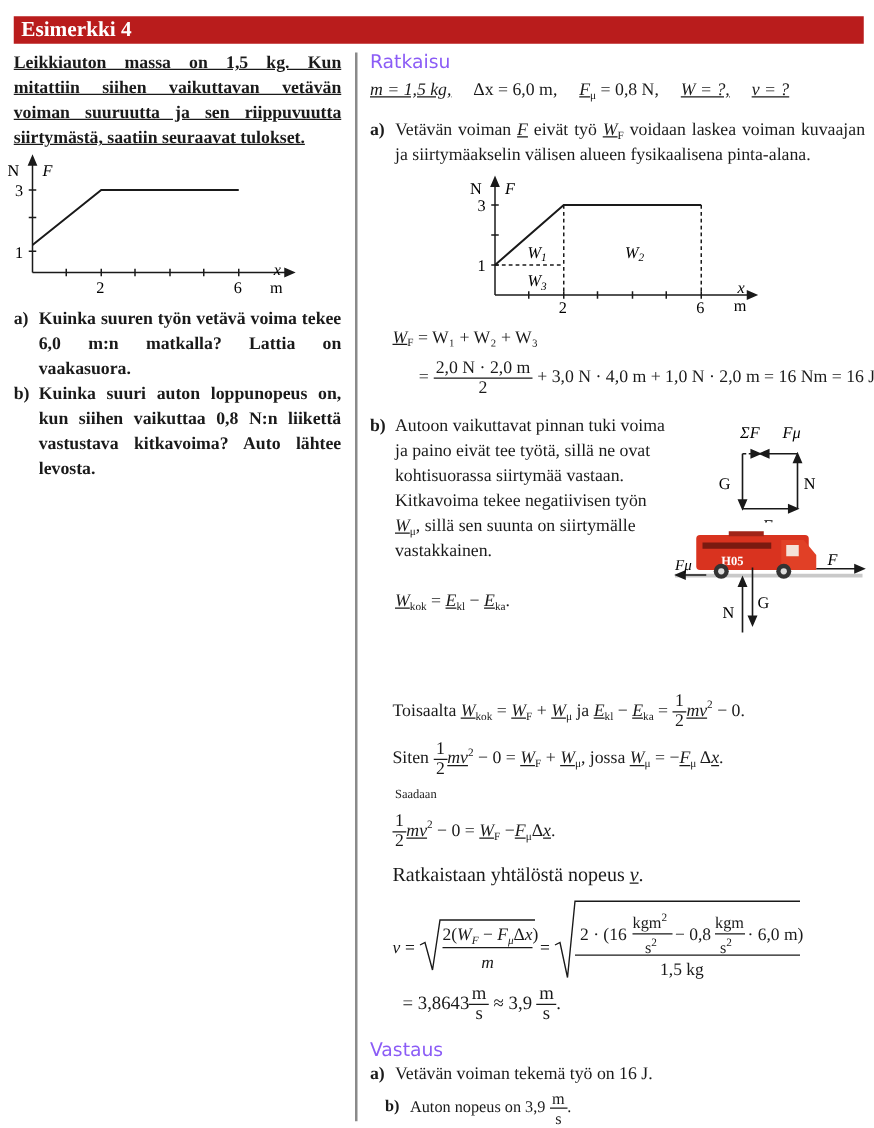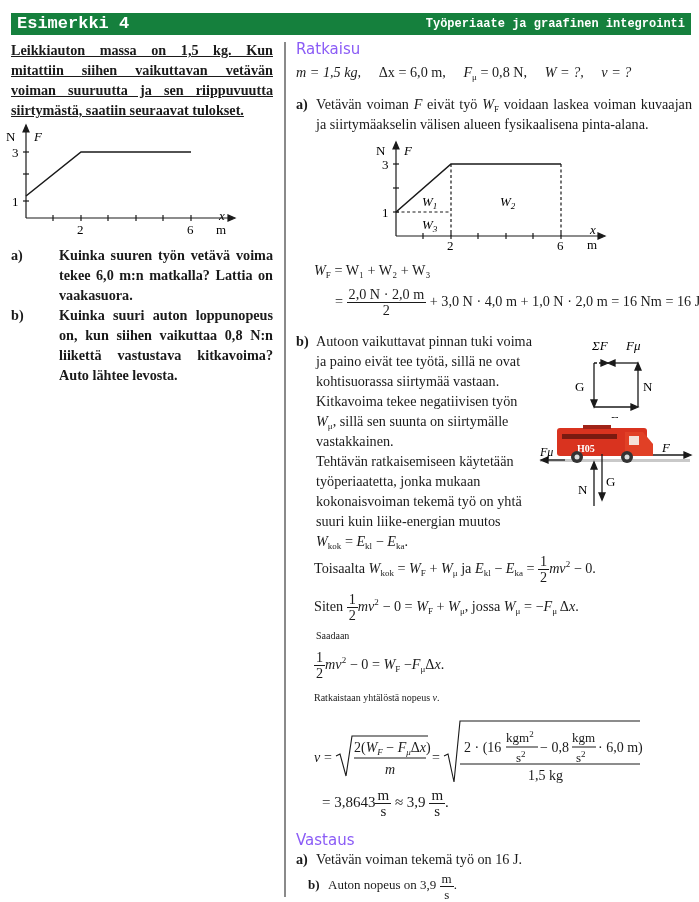--- a/index.html
+++ b/index.html
@@ -1,43 +1,42 @@
 <!DOCTYPE html>
 <html><head>
 <meta charset="utf-8">
 <style>
   html,body{margin:0;padding:0;background:#fff;}
   body{width:699px;height:902px;position:relative;overflow:hidden;font-family:"Liberation Serif","DejaVu Serif",serif;color:#1a1a1a;}
-  .header{position:absolute;left:11px;top:13px;width:680px;height:22px;background:#15803d;color:#fff;font-family:Liberation Mono, monospace;}
+  .header{position:absolute;left:11px;top:13px;width:680px;height:22px;background:#b91c1c;color:#fff;font-family:Liberation Serif, serif;}
   .header .title{position:absolute;left:6px;top:0;font-size:17px;font-weight:bold;line-height:22px;}
   .header .subtitle{position:absolute;right:6px;top:0;font-size:12px;font-weight:bold;line-height:22px;}
   .divider{position:absolute;left:284px;top:42px;width:2px;height:855px;background:#8a8a8a;}
   .left{position:absolute;left:11px;top:40px;width:262px;text-decoration:underline;}
   .problem{font-weight:bold;font-size:14.2px;line-height:20px;text-align:justify;margin:0;}
   .qlist{position:absolute;left:11px;top:245px;width:262px;font-weight:bold;font-size:14.2px;line-height:20px;}
   .q{display:flex;text-align:justify;}
   .q .lbl{width:20px;flex:none;}
-  .q .txt{flex:1;margin-left:28px;}
+  .q .txt{flex:1;}
   .sect{font-family:"DejaVu Sans","Liberation Sans",sans-serif;color:#8b5cf6;font-size:15px;}
   .abs{position:absolute;}
-  i.v{font-style:italic;}
+  i.v{font-style:italic;text-decoration:underline;}
   sub{font-size:9px;vertical-align:-3px;line-height:0;}
   sup{font-size:9px;vertical-align:6px;line-height:0;}
   .frac{display:inline-block;vertical-align:middle;text-align:center;line-height:15px;}
   .frac .n{display:block;border-bottom:1px solid #1a1a1a;padding:0 2px;}
   .frac .d{display:block;padding:0 2px;}
   .b{font-weight:bold;}
   svg text{font-family:"Liberation Serif","DejaVu Serif",serif;}
 </style>
 </head>
 <body>
 
 <div class="header">
   <span class="title">Esimerkki 4</span>
-  <span class="subtitle">Työperiaate ja graafinen integrointi</span>
 </div>
 
 <div class="divider"></div>
 
 <div class="left">
   <p class="problem">Leikkiauton massa on 1,5 kg. Kun mitattiin siihen vaikuttavan vetävän voiman suuruutta ja sen riippuvuutta siirtymästä, saatiin seuraavat tulokset.</p>
 </div>
 
 <svg class="abs" style="left:0;top:122px" width="280" height="120">
   <g stroke="#1a1a1a" fill="none" stroke-width="1.2">
@@ -136,21 +135,21 @@
 </div>
 <div class="abs" style="left:335px;top:287px;font-size:14.2px;white-space:nowrap">
   = <span class="frac"><span class="n">2,0 N · 2,0 m</span><span class="d">2</span></span>
   <span>+ 3,0 N · 4,0 m + 1,0 N · 2,0 m = 16 Nm = 16 J.</span>
 </div>
 
 <div class="abs" style="left:296px;top:331px;width:245px;font-size:14.2px;line-height:20px;display:flex">
   <span class="b" style="width:20px;flex:none">b)</span>
   <span style="flex:1">
     <span>Autoon vaikuttavat pinnan tuki voima ja paino eivät tee työtä, sillä ne ovat kohtisuorassa siirtymää vastaan. Kitkavoima tekee negatiivisen työn</span> <i class="v">W</i><sub>μ</sub><span>, sillä sen suunta on siirtymälle vastakkainen.</span><br>
-    <span>Tehtävän ratkaisemiseen käytetään työperiaatetta, jonka mukaan kokonaisvoiman tekemä työ on yhtä suuri kuin liike-energian muutos</span><br>
+    <br>
     <i class="v">W</i><sub>kok</sub> = <i class="v">E</i><sub>kl</sub> − <i class="v">E</i><sub>ka</sub>.
   </span>
 </div>
 
 <svg class="abs" style="left:570px;top:333px" width="100" height="85">
   <g stroke="#1a1a1a" stroke-width="1.3" fill="none">
     <line x1="24" y1="30" x2="24" y2="70"></line>
       <path d="M24 74 L21 67 L27 67 Z" fill="#1a1a1a"></path>
     <line x1="24" y1="74" x2="64" y2="74"></line>
       <path d="M68 74 L61 71 L61 77 Z" fill="#1a1a1a"></path>
@@ -201,21 +200,21 @@
 <div class="abs" style="left:314px;top:554px;font-size:14.2px;white-space:nowrap">
   <span>Toisaalta</span> <i class="v">W</i><sub>kok</sub> = <i class="v">W</i><sub>F</sub> + <i class="v">W</i><sub>μ</sub> ja <i class="v">E</i><sub>kl</sub> − <i class="v">E</i><sub>ka</sub> = <span class="frac"><span class="n">1</span><span class="d">2</span></span><i class="v">mv</i><sup>2</sup> − 0.
 </div>
 <div class="abs" style="left:314px;top:592px;font-size:14.2px;white-space:nowrap">
   <span>Siten</span> <span class="frac"><span class="n">1</span><span class="d">2</span></span><i class="v">mv</i><sup>2</sup> − 0 = <i class="v">W</i><sub>F</sub> + <i class="v">W</i><sub>μ</sub><span>, jossa</span> <i class="v">W</i><sub>μ</sub> = −<i class="v">F</i><sub>μ</sub> Δ<i class="v">x</i>.
 </div>
 <div class="abs" style="left:316px;top:630px;font-size:10px">Saadaan</div>
 <div class="abs" style="left:314px;top:650px;font-size:14.2px;white-space:nowrap">
   <span class="frac"><span class="n">1</span><span class="d">2</span></span><i class="v">mv</i><sup>2</sup> − 0 = <i class="v">W</i><sub>F</sub> −<i class="v">F</i><sub>μ</sub>Δ<i class="v">x</i>.
 </div>
-<div class="abs" style="left:314px;top:692px;font-size:10px">
+<div class="abs" style="left:314px;top:692px;font-size:16px">
   <span>Ratkaistaan yhtälöstä nopeus</span> <i class="v">v</i>.
 </div>
 
 <svg class="abs" style="left:310px;top:716px" width="340" height="70">
   <g font-size="14" fill="#1a1a1a">
     <text x="4" y="46" font-style="italic">v</text>
       <text x="14" y="46">=</text>
     <path d="M26 40 L30 38 L36 60 L42 20 L118 20" stroke="#1a1a1a" stroke-width="1.1" fill="none"></path>
     <text x="44" y="36">2(<tspan font-style="italic">W</tspan><tspan font-size="9" dy="3" font-style="italic">F</tspan><tspan dy="-3"> − </tspan><tspan font-style="italic">F</tspan><tspan font-size="9" dy="3" font-style="italic">μ</tspan><tspan dy="-3">Δ</tspan><tspan font-style="italic">x</tspan>)</text>
     <line x1="44" y1="42" x2="116" y2="42" stroke="#1a1a1a"></line>

